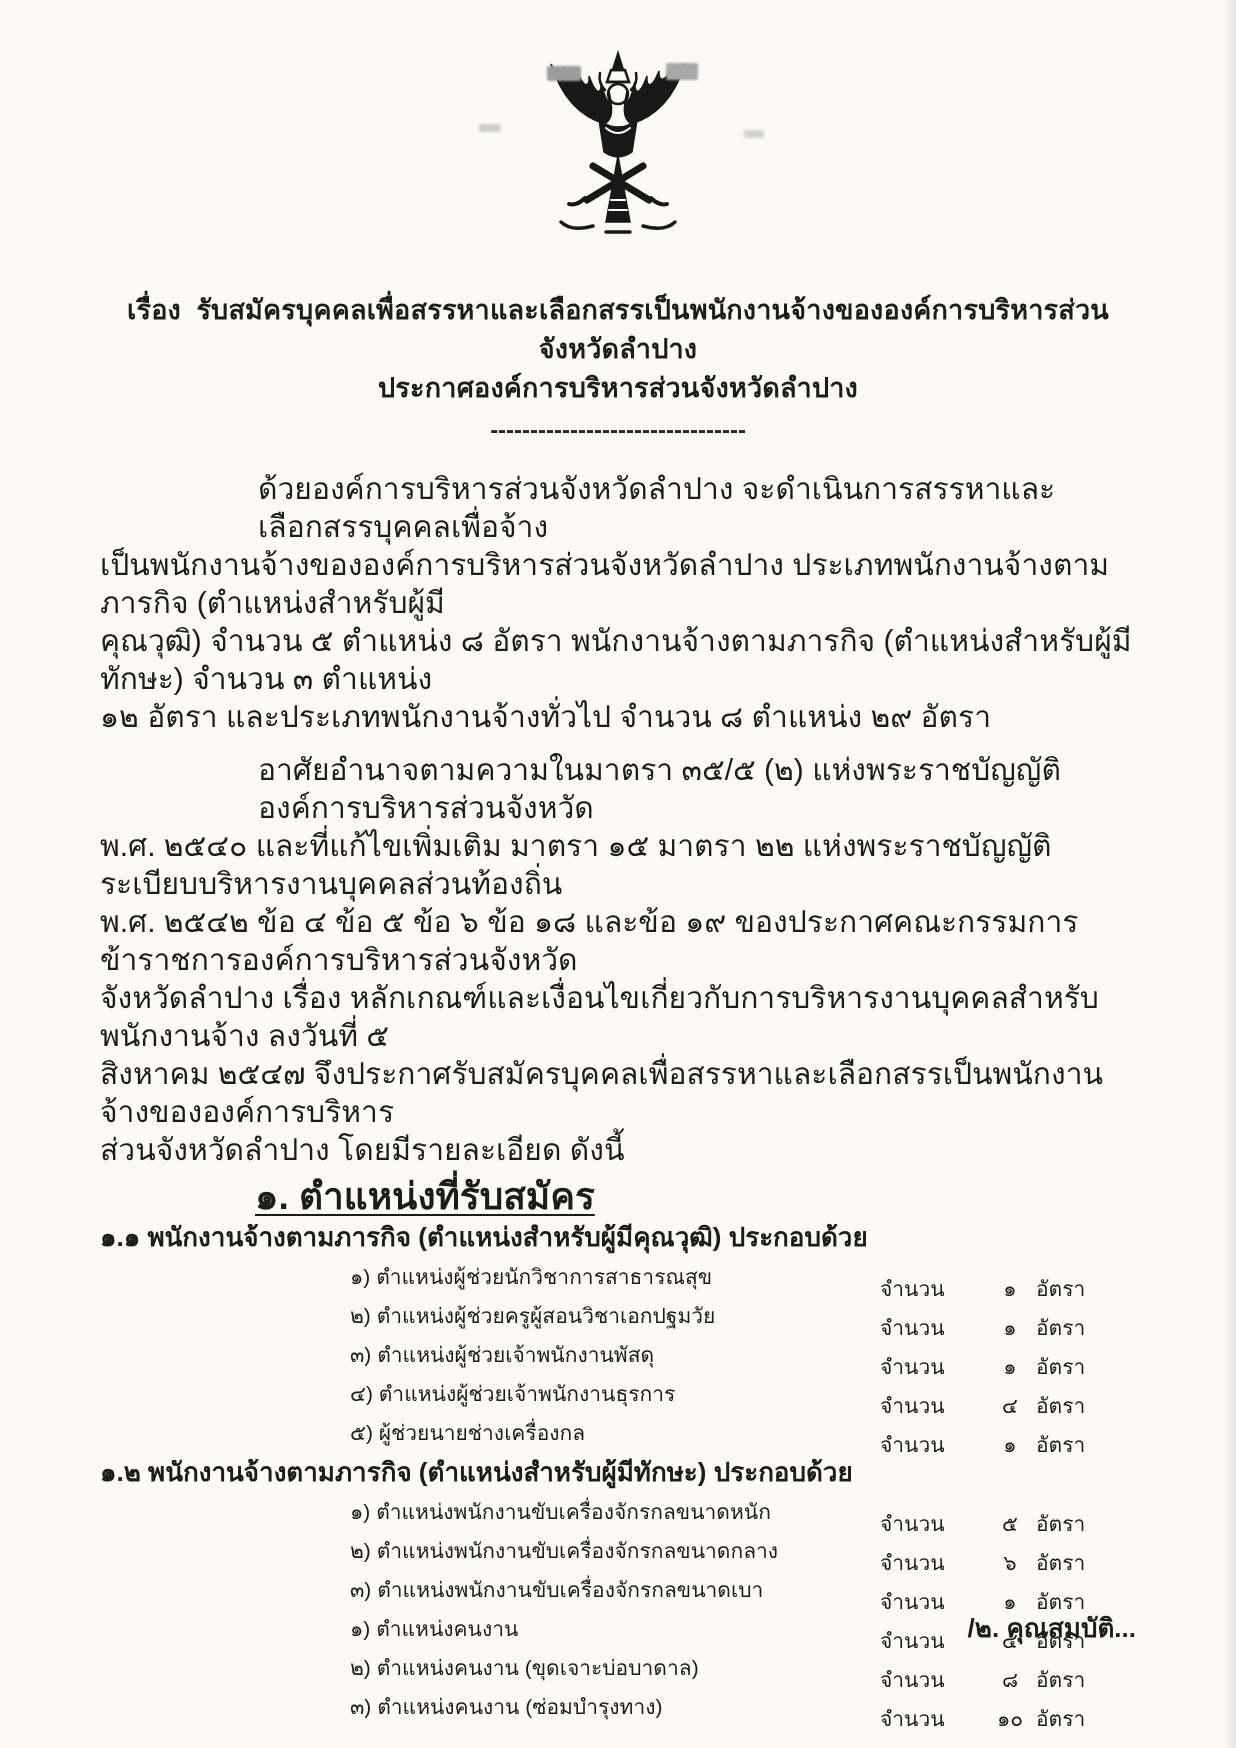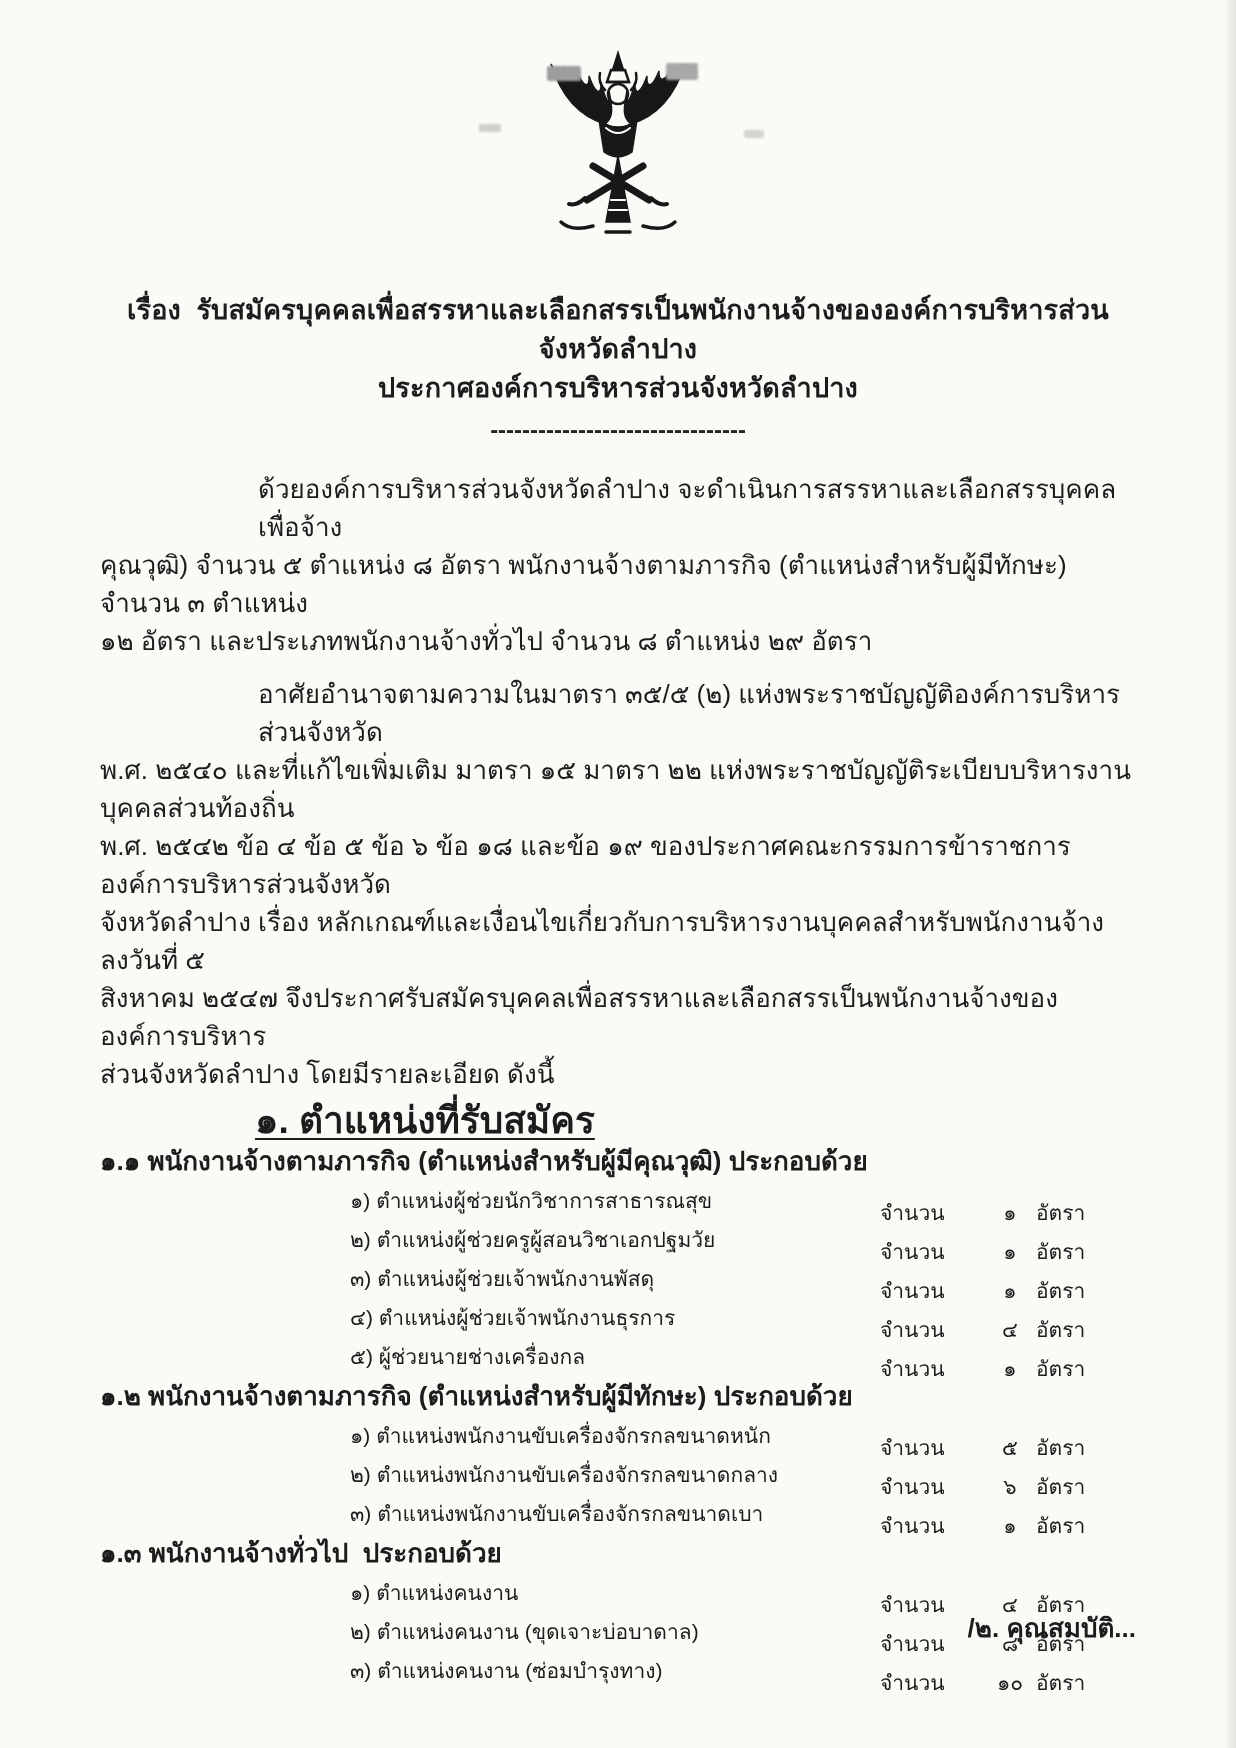--- a/index.html
+++ b/index.html
@@ -32,21 +32,21 @@
   .title-block { margin-top:36px; text-align:center; }
   .title-line {
     font-weight:bold; font-size:27px; line-height:39px;
     white-space: pre-wrap; letter-spacing:0.2px;
   }
   .divider {
     margin-top:8px; text-align:center; font-weight:bold;
     font-size:24px; line-height:28px; letter-spacing:0px; color:#222;
   }
 
-  .para { font-size:26px; line-height:38px; }
+  .para { font-size:30px; line-height:38px; }
   .para .line { white-space: pre-wrap; }
   .para .indent { padding-left:158px; }
   .para1 { margin-top:26px; }
   .para2 { margin-top:15px; }
 
   .sec-heading {
     margin-top:8px; margin-left:155px;
     font-weight:bold; font-size:37px; line-height:40px;
     text-decoration: underline; text-underline-offset:5px; text-decoration-thickness:2px;
     white-space: pre-wrap;
@@ -112,20 +112,21 @@
   </div>
 
   <div class="title-block">
     <div class="title-line">เรื่อง  รับสมัครบุคคลเพื่อสรรหาและเลือกสรรเป็นพนักงานจ้างขององค์การบริหารส่วนจังหวัดลำปาง</div>
     <div class="title-line">ประกาศองค์การบริหารส่วนจังหวัดลำปาง</div>
     <div class="divider">--------------------------------</div>
   </div>
 
   <div class="para para1">
     <div class="line indent">ด้วยองค์การบริหารส่วนจังหวัดลำปาง จะดำเนินการสรรหาและเลือกสรรบุคคลเพื่อจ้าง</div>
+    <div class="line">เป็นพนักงานจ้างขององค์การบริหารส่วนจังหวัดลำปาง ประเภทพนักงานจ้างตามภารกิจ (ตำแหน่งสำหรับผู้มี</div>
     <div class="line">คุณวุฒิ) จำนวน ๕ ตำแหน่ง ๘ อัตรา พนักงานจ้างตามภารกิจ (ตำแหน่งสำหรับผู้มีทักษะ) จำนวน ๓ ตำแหน่ง</div>
     <div class="line">๑๒ อัตรา และประเภทพนักงานจ้างทั่วไป จำนวน ๘ ตำแหน่ง ๒๙ อัตรา</div>
   </div>
 
   <div class="para para2">
     <div class="line indent">อาศัยอำนาจตามความในมาตรา ๓๕/๕ (๒) แห่งพระราชบัญญัติองค์การบริหารส่วนจังหวัด</div>
     <div class="line">พ.ศ. ๒๕๔๐ และที่แก้ไขเพิ่มเติม มาตรา ๑๕ มาตรา ๒๒ แห่งพระราชบัญญัติระเบียบบริหารงานบุคคลส่วนท้องถิ่น</div>
     <div class="line">พ.ศ. ๒๕๔๒ ข้อ ๔ ข้อ ๕ ข้อ ๖ ข้อ ๑๘ และข้อ ๑๙ ของประกาศคณะกรรมการข้าราชการองค์การบริหารส่วนจังหวัด</div>
     <div class="line">จังหวัดลำปาง เรื่อง หลักเกณฑ์และเงื่อนไขเกี่ยวกับการบริหารงานบุคคลสำหรับพนักงานจ้าง ลงวันที่ ๕</div>
     <div class="line">สิงหาคม ๒๕๔๗ จึงประกาศรับสมัครบุคคลเพื่อสรรหาและเลือกสรรเป็นพนักงานจ้างขององค์การบริหาร</div>
@@ -195,21 +196,20 @@
   </div>
   <div class="item-row">
     <span class="item-label">๓) ตำแหน่งพนักงานขับเครื่องจักรกลขนาดเบา</span>
     <span class="count-cell">
         <span class="count-label">จำนวน</span>
         <span class="count-num">๑</span>
         <span class="count-unit">อัตรา</span>
       </span>
   </div>
 
-  <div class="group-heading">๑.๓ พนักงานจ้างทั่วไป  ประกอบด้วย</div>
   <div class="item-row">
     <span class="item-label">๑) ตำแหน่งคนงาน</span>
     <span class="count-cell">
         <span class="count-label">จำนวน</span>
         <span class="count-num">๔</span>
         <span class="count-unit">อัตรา</span>
       </span>
   </div>
   <div class="item-row">
     <span class="item-label">๒) ตำแหน่งคนงาน (ขุดเจาะบ่อบาดาล)</span>

